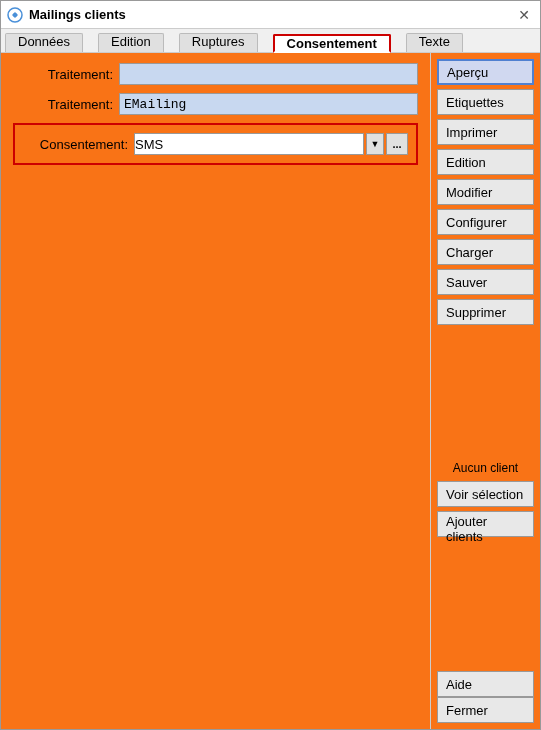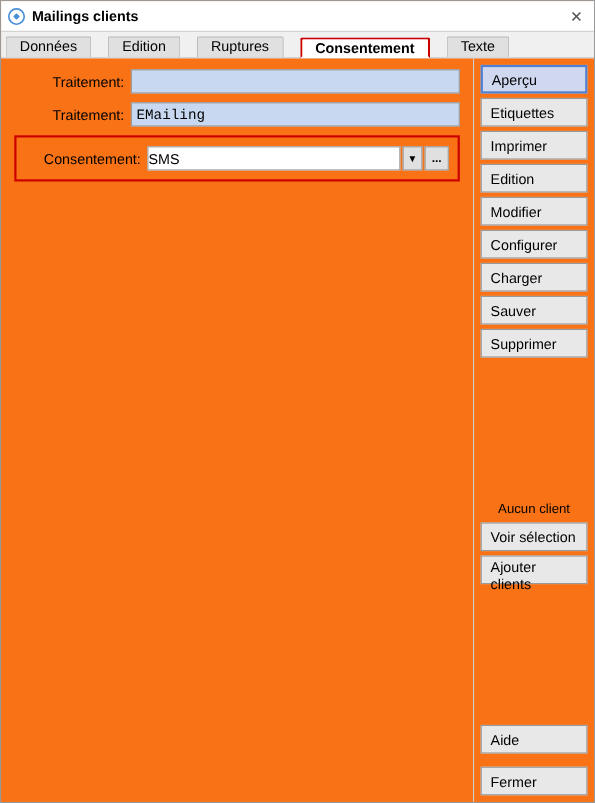--- a/index.html
+++ b/index.html
@@ -255,21 +255,21 @@
     .aucun-label {
       font-size: 12px;
       color: #000;
       text-align: center;
       padding: 2px 4px;
     }
 
     .sidebar-bottom {
       display: flex;
       flex-direction: column;
-      gap: 12px;
+      gap: 0;
     }
   </style>
 </head>
 <body>
 
 <div class="window">
 
   <div class="title-bar">
     <div class="title-bar-left">
       <svg class="title-icon" viewBox="0 0 16 16" fill="none">

